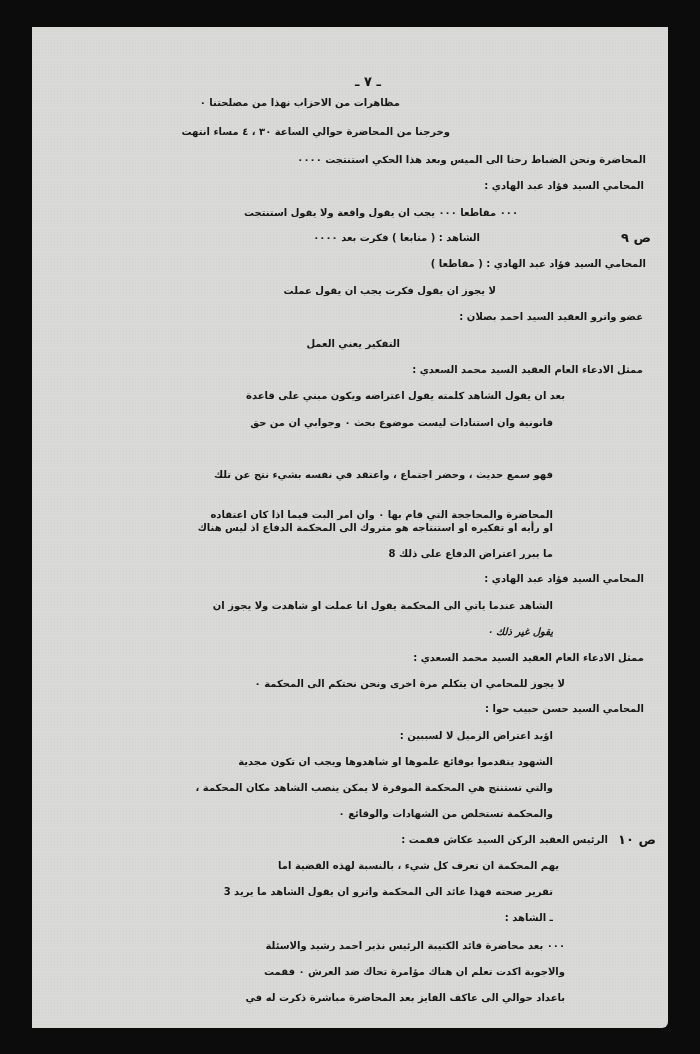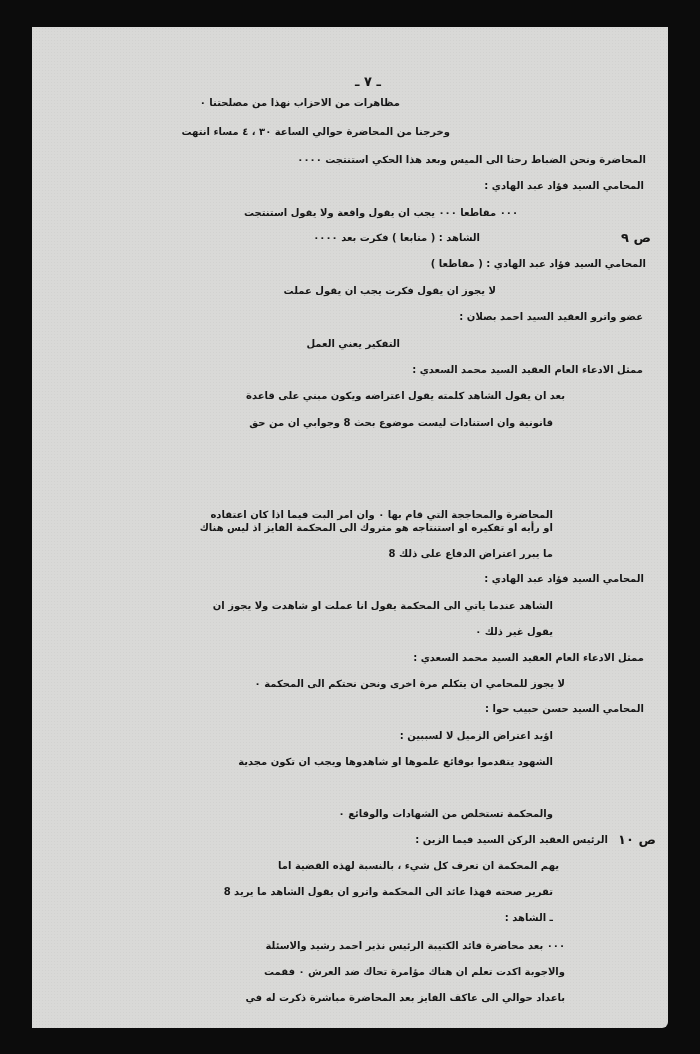--- a/index.html
+++ b/index.html
@@ -46,39 +46,41 @@
   <div class="line margin-note" style="right:17px; top:203px;">ص ٩</div>
   <div class="line" style="right:188px; top:203px;">الشاهد : ( متابعا ) فكرت بعد ٠٠٠٠</div>
 
   <div class="line" style="right:172px; top:256px;">لا يجوز ان يقول فكرت يجب ان يقول عملت</div>
   <div class="line" style="right:22px;  top:229px;">المحامي السيد فؤاد عبد الهادي :  ( مقاطعا )</div>
   <div class="line" style="right:25px;  top:282px;">عضو واترو العقيد السيد احمد بصلان :</div>
   <div class="line" style="right:268px; top:309px;">التفكير يعني العمل</div>
   <div class="line" style="right:25px;  top:335px;">ممثل الادعاء العام العقيد السيد محمد السعدي :</div>
 
   <div class="line" style="right:103px; top:361px;">بعد ان يقول الشاهد كلمته يقول اعتراضه ويكون مبني على قاعدة</div>
-  <div class="line" style="right:115px; top:388px;">قانونية وان استنادات ليست موضوع بحث 8   وجوابي ان من حق</div>
+  <div class="line" style="right:115px; top:388px;">قانونية وان استنادات ليست موضوع بحث ٠   وجوابي ان من حق</div>
+  <div class="line" style="right:115px; top:440px;">فهو سمع حديث ، وحضر اجتماع ، واعتقد في نفسه بشيء نتج عن تلك</div>
   <div class="line" style="right:115px; top:480px;">المحاضرة والمحاججة التي قام بها ٠  وان امر البت فيما اذا كان اعتقاده</div>
-  <div class="line" style="right:115px; top:493px;">او رأيه او تفكيره او استنتاجه هو متروك الى المحكمة الفايز اذ ليس هناك</div>
+  <div class="line" style="right:115px; top:493px;">او رأيه او تفكيره او استنتاجه هو متروك الى المحكمة الدفاع اذ ليس هناك</div>
   <div class="line" style="right:115px; top:519px;">ما يبرر اعتراض الدفاع على ذلك 8</div>
 
   <div class="line" style="right:24px;  top:544px;">المحامي السيد فؤاد عبد الهادي :</div>
   <div class="line" style="right:115px; top:571px;">الشاهد عندما ياتي الى المحكمة يقول انا عملت او شاهدت ولا يجوز ان</div>
-  <div class="line" style="right:115px; top:597px;">يقول غير ذلك ٠</div>
+  <div class="line" style="right:115px; top:597px;font-style:italic;">يقول غير ذلك ٠</div>
   <div class="line" style="right:24px;  top:623px;">ممثل الادعاء العام العقيد السيد محمد السعدي :</div>
   <div class="line" style="right:103px; top:649px;">لا يجوز للمحامي ان يتكلم مرة اخرى ونحن نحتكم  الى المحكمة ٠</div>
   <div class="line" style="right:24px;  top:674px;">المحامي السيد حسن حبيب حوا :</div>
 
   <div class="line" style="right:115px; top:701px;">اؤيد اعتراض الزميل لا لسببين :</div>
   <div class="line" style="right:115px; top:727px;">الشهود يتقدموا بوقائع علموها او شاهدوها ويجب ان تكون مجدية</div>
+  <div class="line" style="right:115px; top:753px;">والتي تستنتج  هي المحكمة الموقرة لا يمكن ينصب الشاهد مكان المحكمة ،</div>
   <div class="line" style="right:115px; top:779px;">والمحكمة تستخلص من الشهادات والوقائع ٠</div>
 
   <div class="line margin-note" style="right:12px; top:805px;">ص ١٠</div>
-  <div class="line" style="right:60px;  top:805px;">الرئيس العقيد الركن السيد فيما الزين :</div>
+  <div class="line" style="right:60px;  top:805px;">الرئيس العقيد الركن السيد عكاش فقمت :</div>
 
   <div class="line" style="right:109px; top:831px;">يهم المحكمة ان تعرف كل شيء ، بالنسبة لهذه القضية اما</div>
-  <div class="line" style="right:115px; top:857px;">تقرير صحته فهذا عائد الى المحكمة واترو ان يقول الشاهد ما يريد 8</div>
+  <div class="line" style="right:115px; top:857px;">تقرير صحته فهذا عائد الى المحكمة واترو ان يقول الشاهد ما يريد 3</div>
   <div class="line" style="right:115px; top:883px;">ـ الشاهد :</div>
 
   <div class="line" style="right:103px; top:911px;">٠٠٠ بعد محاضرة قائد الكتيبة الرئيس نذير احمد رشيد والاسئلة</div>
   <div class="line" style="right:103px; top:937px;">والاجوبة اكدت تعلم ان هناك مؤامرة تحاك ضد العرش ٠  فقمت</div>
   <div class="line" style="right:103px; top:963px;">باعداد حوالي الى عاكف الفايز بعد المحاضرة مباشرة ذكرت له في</div>
 </div>
 
 </body></html>

